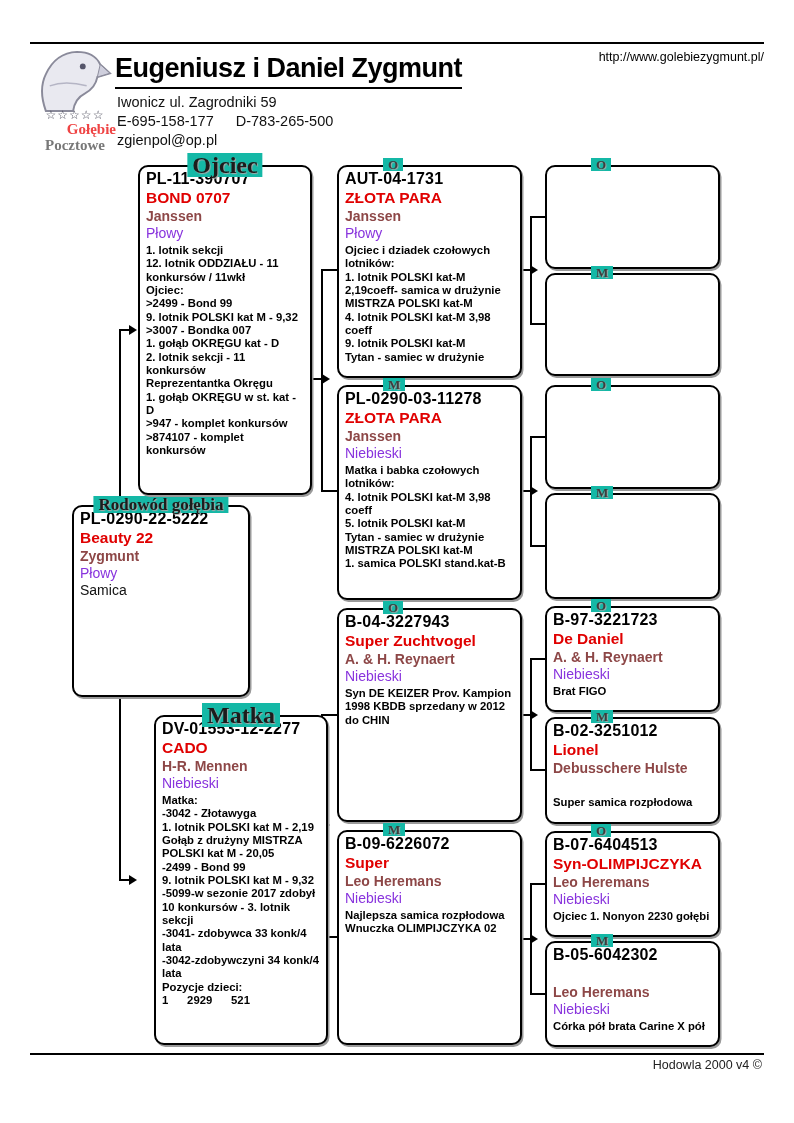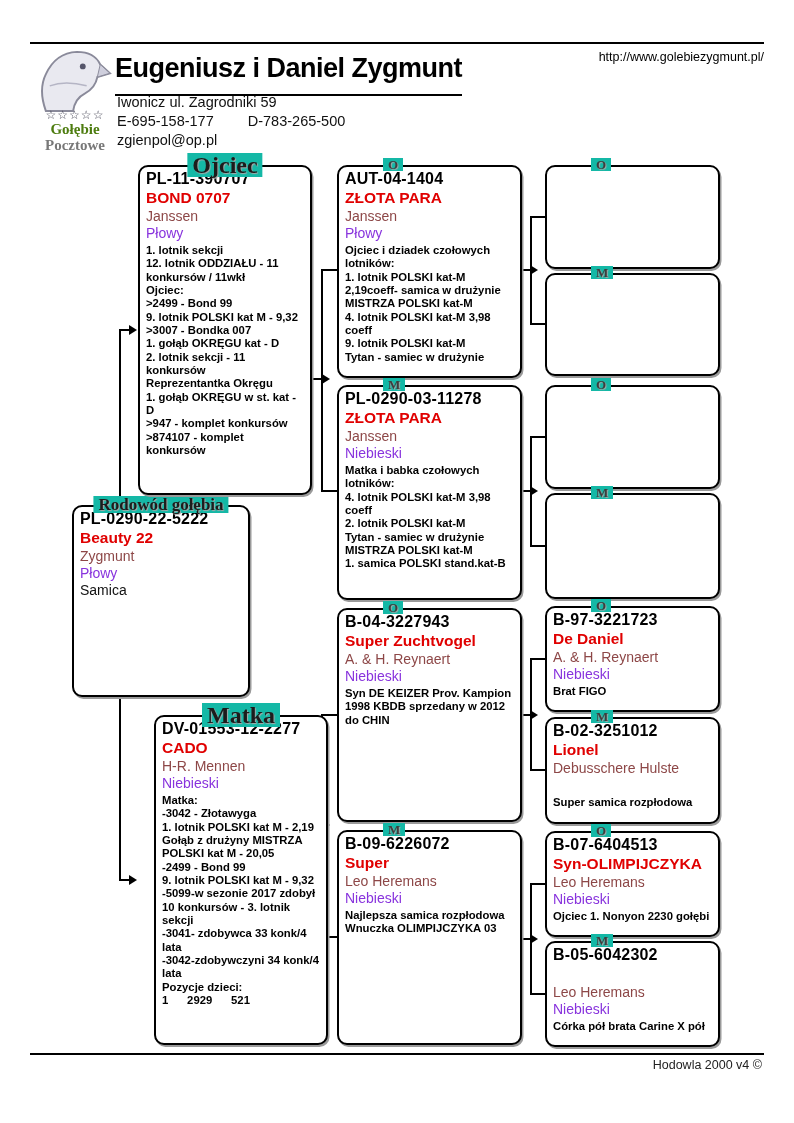--- a/index.html
+++ b/index.html
@@ -10,45 +10,45 @@
     height: 1123px;
     background: #fff;
     font-family: "Liberation Sans", sans-serif;
     overflow: hidden;
   }
   
   .rule { position:absolute; background:#000; }
   .logo-svg { position:absolute; left:36px; top:47px; width:78px; height:66px; }
   .logo-stars { position:absolute; left:34px; top:108px; width:82px; text-align:center;
     font-size:12px; letter-spacing:1px; color:#4a4a5a; }
-  .logo-word1 { position:absolute; left:34px; top:121px; width:82px; text-align:center;
-    font-family:"Liberation Serif",serif; font-weight:bold; font-size:15px; color:#4d7c0f; }
+  .logo-word1 { position:absolute; left:34px; top:121px; width:82px; text-align:right;
+    font-family:"Liberation Serif",serif; font-weight:bold; font-size:15px; color:#ef4444; }
   .logo-word2 { position:absolute; left:30px; top:137px; width:90px; text-align:center;
     font-family:"Liberation Serif",serif; font-weight:bold; font-size:15px; color:#787878; }
   .hdr-title { position:absolute; left:115px; top:53px; font-size:27px; font-weight:bold;
-    color:#000; letter-spacing:-0.5px; border-bottom:2px solid #000; padding-bottom:10px; }
+    color:#000; letter-spacing:-0.5px; border-bottom:2px solid #000; padding-bottom:3px; }
   .hdr-url { position:absolute; right:30px; top:50px; font-size:12.5px; color:#000;padding-left:20px; }
   .hdr-addr { position:absolute; left:117px; top:94px; font-size:14.5px; color:#111; }
-  .hdr-phones { position:absolute; left:117px; top:113px; font-size:14.5px; color:#111; display:flex; gap:34px; }
+  .hdr-phones { position:absolute; left:117px; top:113px; font-size:14.5px; color:#111; display:flex; gap:22px; }
   .hdr-email { position:absolute; left:117px; top:132px; font-size:14.5px; color:#111; }
   
   .ftr-text { position:absolute; right:32px; top:1058px; font-size:12.5px; color:#222; }
   
   .box { position:absolute; background:#fff; border:2px solid #000; border-radius:10px;
     box-shadow:1.5px 2px 0 #9a9a9a; }
   .box-label { position:absolute; background:#14b8a6; padding:0 5px;
     font-family:"Liberation Serif",serif; font-weight:bold; color:#1c1c1c;
     text-shadow:1px 1px 1px #a8a8a8; white-space:nowrap; line-height:1; }
   .label-large { font-size:24px; top:-14px; left:50%; transform:translateX(-50%); }
   .label-medium { font-size:17px; top:-11px; left:50%; transform:translateX(-50%); }
   .label-small { font-size:13px; top:-9px; left:44px; color:#3d3d3d; }
   .box-content { padding:3px 6px 2px 6px; height:100%; overflow:hidden; }
   .ring { font-size:16px; font-weight:bold; color:#000; min-height:19px; letter-spacing:0.2px; }
   .name { font-size:15.5px; font-weight:bold; color:var(--name-color,#e00000); min-height:19px; }
-  .breeder { font-size:14px; font-weight:normal; color:var(--breeder-color,#8d4747); min-height:17px; }
+  .breeder { font-size:14px; font-weight:bold; color:var(--breeder-color,#8d4747); min-height:17px; }
   .pcolor { font-size:14px; color:var(--pigeon-color,#8833dd); min-height:17px; }
   .sex { font-size:14px; color:#111; min-height:17px; }
   .info { font-size:11.3px; font-weight:bold; color:#000; line-height:1.18;
     white-space:pre-wrap; margin-top:2px; }
   
   .cline { position:absolute; background:#000; }
   .carrow { position:absolute; width:0; height:0;
     border-top:5px solid transparent; border-bottom:5px solid transparent;
     border-left:8px solid #000; }
 </style>
@@ -171,42 +171,42 @@
 -3041- zdobywca 33 konk/4 lata
 -3042-zdobywczyni 34 konk/4 lata
 Pozycje dzieci:
 1      2929      521</div>
     </div>
   </div>
 
   <div class="box" style="left:337px;top:165px;width:185px;height:213px">
     <div class="box-label label-small">O</div>
     <div class="box-content">
-      <div class="ring">AUT-04-1404</div>
+      <div class="ring">AUT-04-1731</div>
       <div class="name">ZŁOTA PARA</div>
       <div class="breeder">Janssen</div>
       <div class="pcolor">Płowy</div>
       <div class="info">Ojciec i dziadek czołowych lotników:
 1. lotnik POLSKI kat-M 2,19coeff- samica w drużynie MISTRZA POLSKI kat-M
 4. lotnik POLSKI kat-M 3,98 coeff
 9. lotnik POLSKI kat-M
 Tytan - samiec w drużynie</div>
     </div>
   </div>
 
   <div class="box" style="left:337px;top:385px;width:185px;height:215px">
     <div class="box-label label-small">M</div>
     <div class="box-content">
       <div class="ring">PL-0290-03-11278</div>
       <div class="name">ZŁOTA PARA</div>
       <div class="breeder">Janssen</div>
       <div class="pcolor">Niebieski</div>
       <div class="info">Matka i babka czołowych lotników:
 4. lotnik POLSKI kat-M 3,98 coeff
-2. lotnik POLSKI kat-M
+5. lotnik POLSKI kat-M
 Tytan - samiec w drużynie MISTRZA POLSKI kat-M
 1. samica POLSKI stand.kat-B</div>
     </div>
   </div>
 
   <div class="box" style="left:337px;top:608px;width:185px;height:214px">
     <div class="box-label label-small">O</div>
     <div class="box-content">
       <div class="ring">B-04-3227943</div>
       <div class="name">Super Zuchtvogel</div>
@@ -218,21 +218,21 @@
   </div>
 
   <div class="box" style="left:337px;top:830px;width:185px;height:215px">
     <div class="box-label label-small">M</div>
     <div class="box-content">
       <div class="ring">B-09-6226072</div>
       <div class="name">Super</div>
       <div class="breeder">Leo Heremans</div>
       <div class="pcolor">Niebieski</div>
       <div class="info">Najlepsza samica rozpłodowa
-Wnuczka OLIMPIJCZYKA 03</div>
+Wnuczka OLIMPIJCZYKA 02</div>
     </div>
   </div>
 
   <div class="box" style="left:545px;top:165px;width:175px;height:104px">
     <div class="box-label label-small">O</div>
   </div>
   <div class="box" style="left:545px;top:273px;width:175px;height:103px">
     <div class="box-label label-small">M</div>
   </div>
   <div class="box" style="left:545px;top:385px;width:175px;height:104px">

